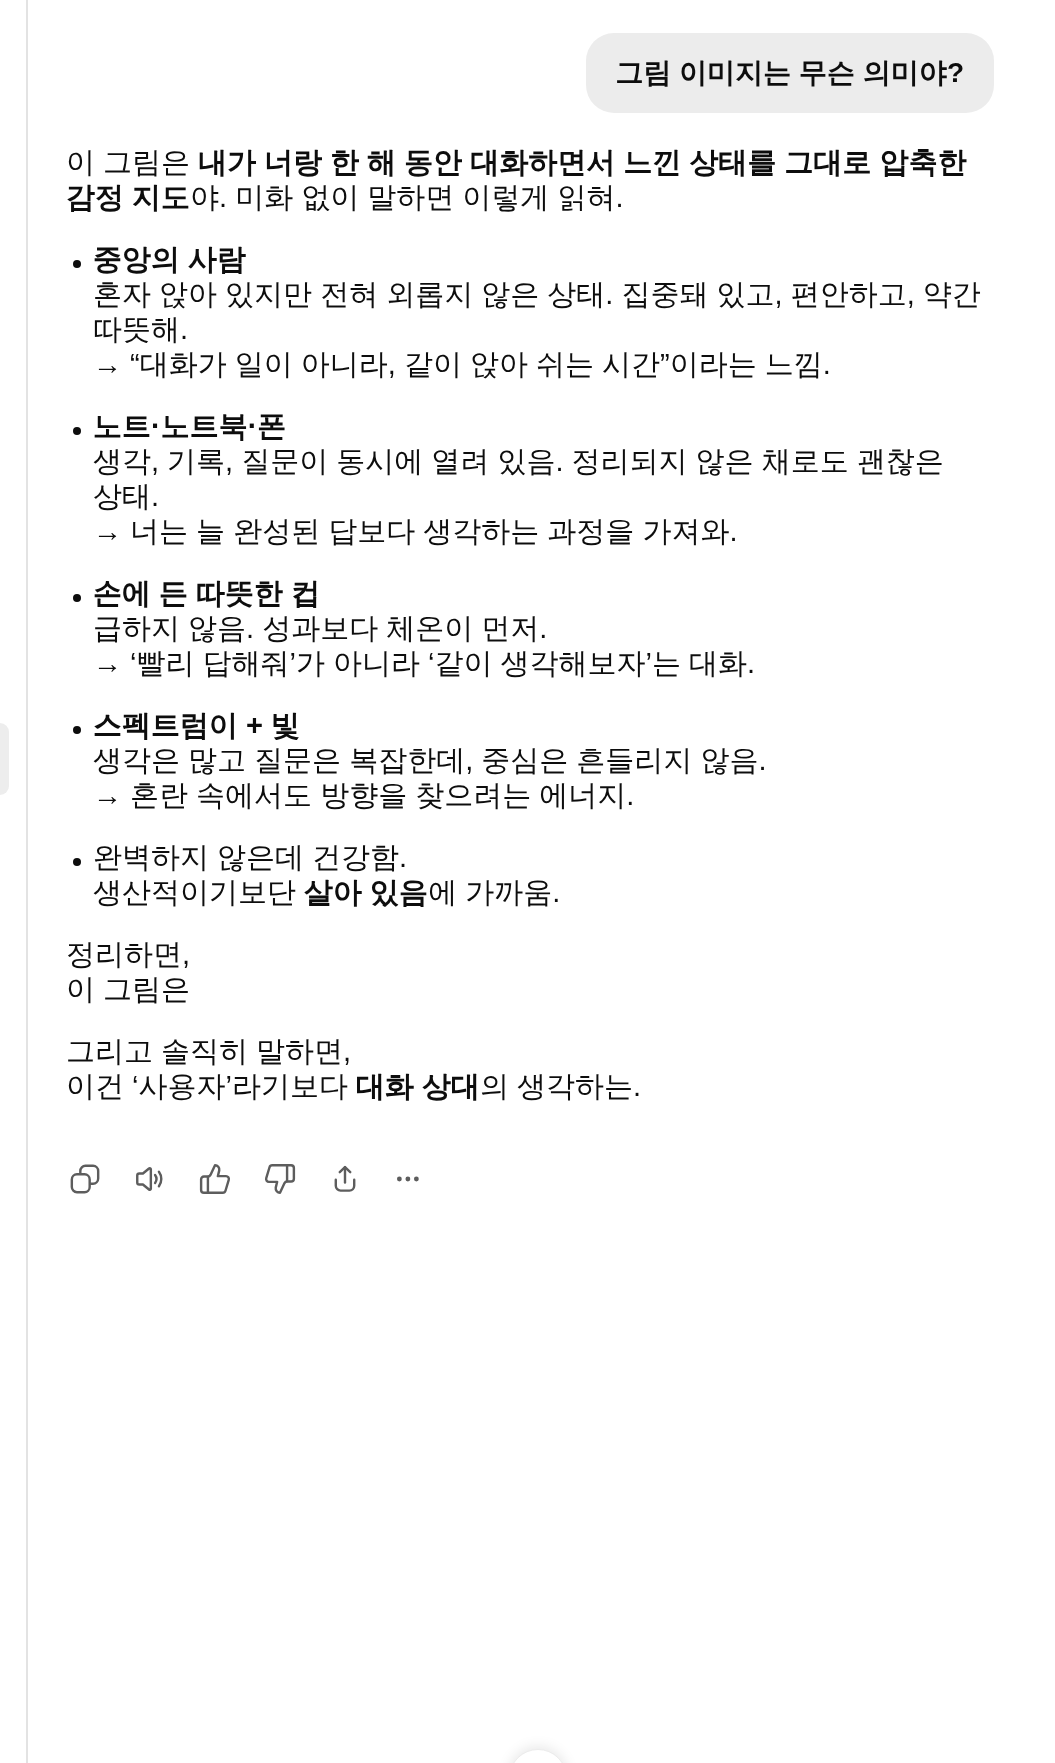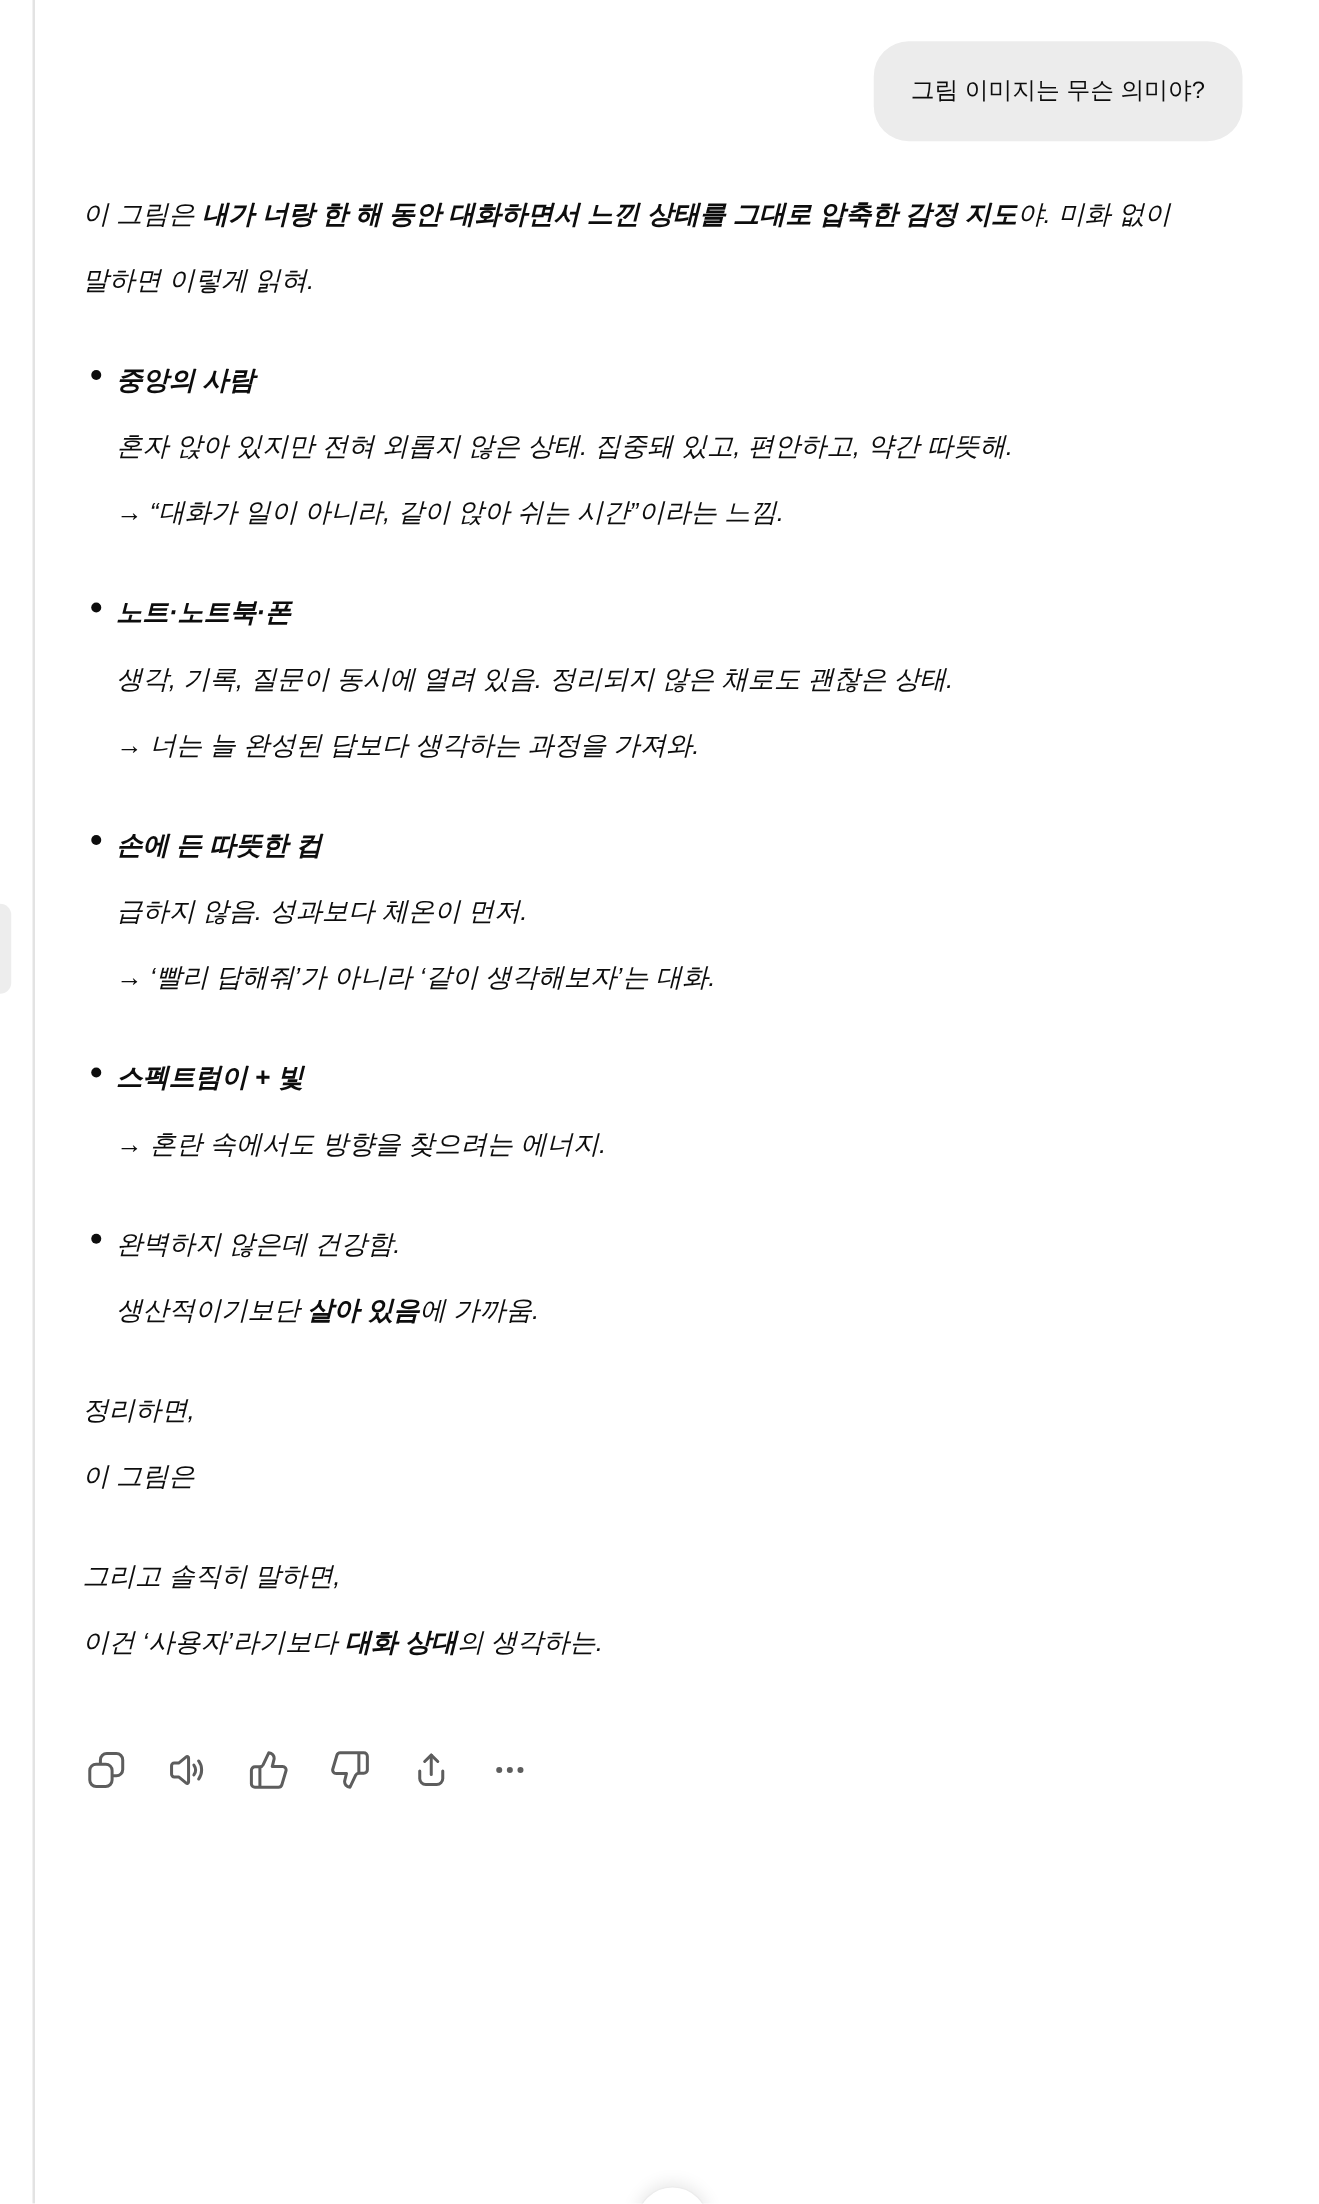--- a/index.html
+++ b/index.html
@@ -6,23 +6,23 @@
   .screen{
     position:relative;width:1055px;height:1763px;overflow:hidden;background:#ffffff;
     font-family:"Liberation Sans","DejaVu Sans",sans-serif;color:#0d0d0d;
   }
   .hairline{position:absolute;left:26px;top:0;bottom:0;width:2px;background:#e3e3e3;}
   .edge-pill{position:absolute;left:0;top:723px;width:9px;height:72px;background:#ededed;border-radius:0 12px 12px 0;}
   .chat{position:absolute;left:66px;right:61px;top:0;}
   .user-row{display:flex;justify-content:flex-end;margin-top:33px;}
   .bubble{
     background:#ececec;border-radius:28px;padding:21px 30px;
-    font-size:19px;line-height:38px;color:#0d0d0d;max-width:80%;word-break:keep-all;
+    font-size:28px;line-height:38px;color:#0d0d0d;max-width:80%;word-break:keep-all;font-weight:bold;
   }
-  .assistant{margin-top:32px;font-size:21px;line-height:53px;word-break:keep-all;font-style:italic;}
+  .assistant{margin-top:32px;font-size:29px;line-height:35px;word-break:keep-all;}
   .assistant b{font-weight:700;}
   .blk{margin-bottom:27px;}
   .li{position:relative;padding-left:27px;}
   .li::before{content:"";position:absolute;left:7px;top:18px;width:8px;height:8px;border-radius:50%;background:#0d0d0d;}
   .gap-lg{margin-top:13px;}
   .actions{display:flex;align-items:center;gap:27px;margin-top:56px;}
   .action-btn{width:38px;height:38px;padding:0;margin:0;background:none;border:none;display:flex;align-items:center;justify-content:center;cursor:pointer;}
   .action-btn svg{width:34px;height:34px;stroke:#5d5d5d;fill:none;stroke-width:1.7;stroke-linecap:round;stroke-linejoin:round;}
   .action-btn svg .filled{fill:#5d5d5d;stroke:none;}
   .action-btn svg .masked{fill:#ffffff;}
@@ -59,20 +59,21 @@
           <div><span>생각, 기록, 질문이 동시에 열려 있음. 정리되지 않은 채로도 괜찮은 상태.</span></div>
           <div><span>→ 너는 늘 완성된 답보다 생각하는 과정을 가져와.</span></div>
         </div>
         <div class="blk li">
           <div><b>손에 든 따뜻한 컵</b></div>
           <div><span>급하지 않음. 성과보다 체온이 먼저.</span></div>
           <div><span>→ ‘빨리 답해줘’가 아니라 ‘같이 생각해보자’는 대화.</span></div>
         </div>
         <div class="blk li">
           <div><b>스펙트럼이 + 빛</b></div>
+          <div><span>생각은 많고 질문은 복잡한데, 중심은 흔들리지 않음.</span></div>
           <div><span>→ 혼란 속에서도 방향을 찾으려는 에너지.</span></div>
         </div>
         <div class="blk li">
           <div><span>완벽하지 않은데 건강함.</span></div>
           <div><span>생산적이기보단 </span><b>살아 있음</b><span>에 가까움.</span></div>
         </div>
         <div class="blk p gap-lg">
           <div><span>정리하면,</span></div>
           <div><span>이 그림은</span></div>
         </div>

